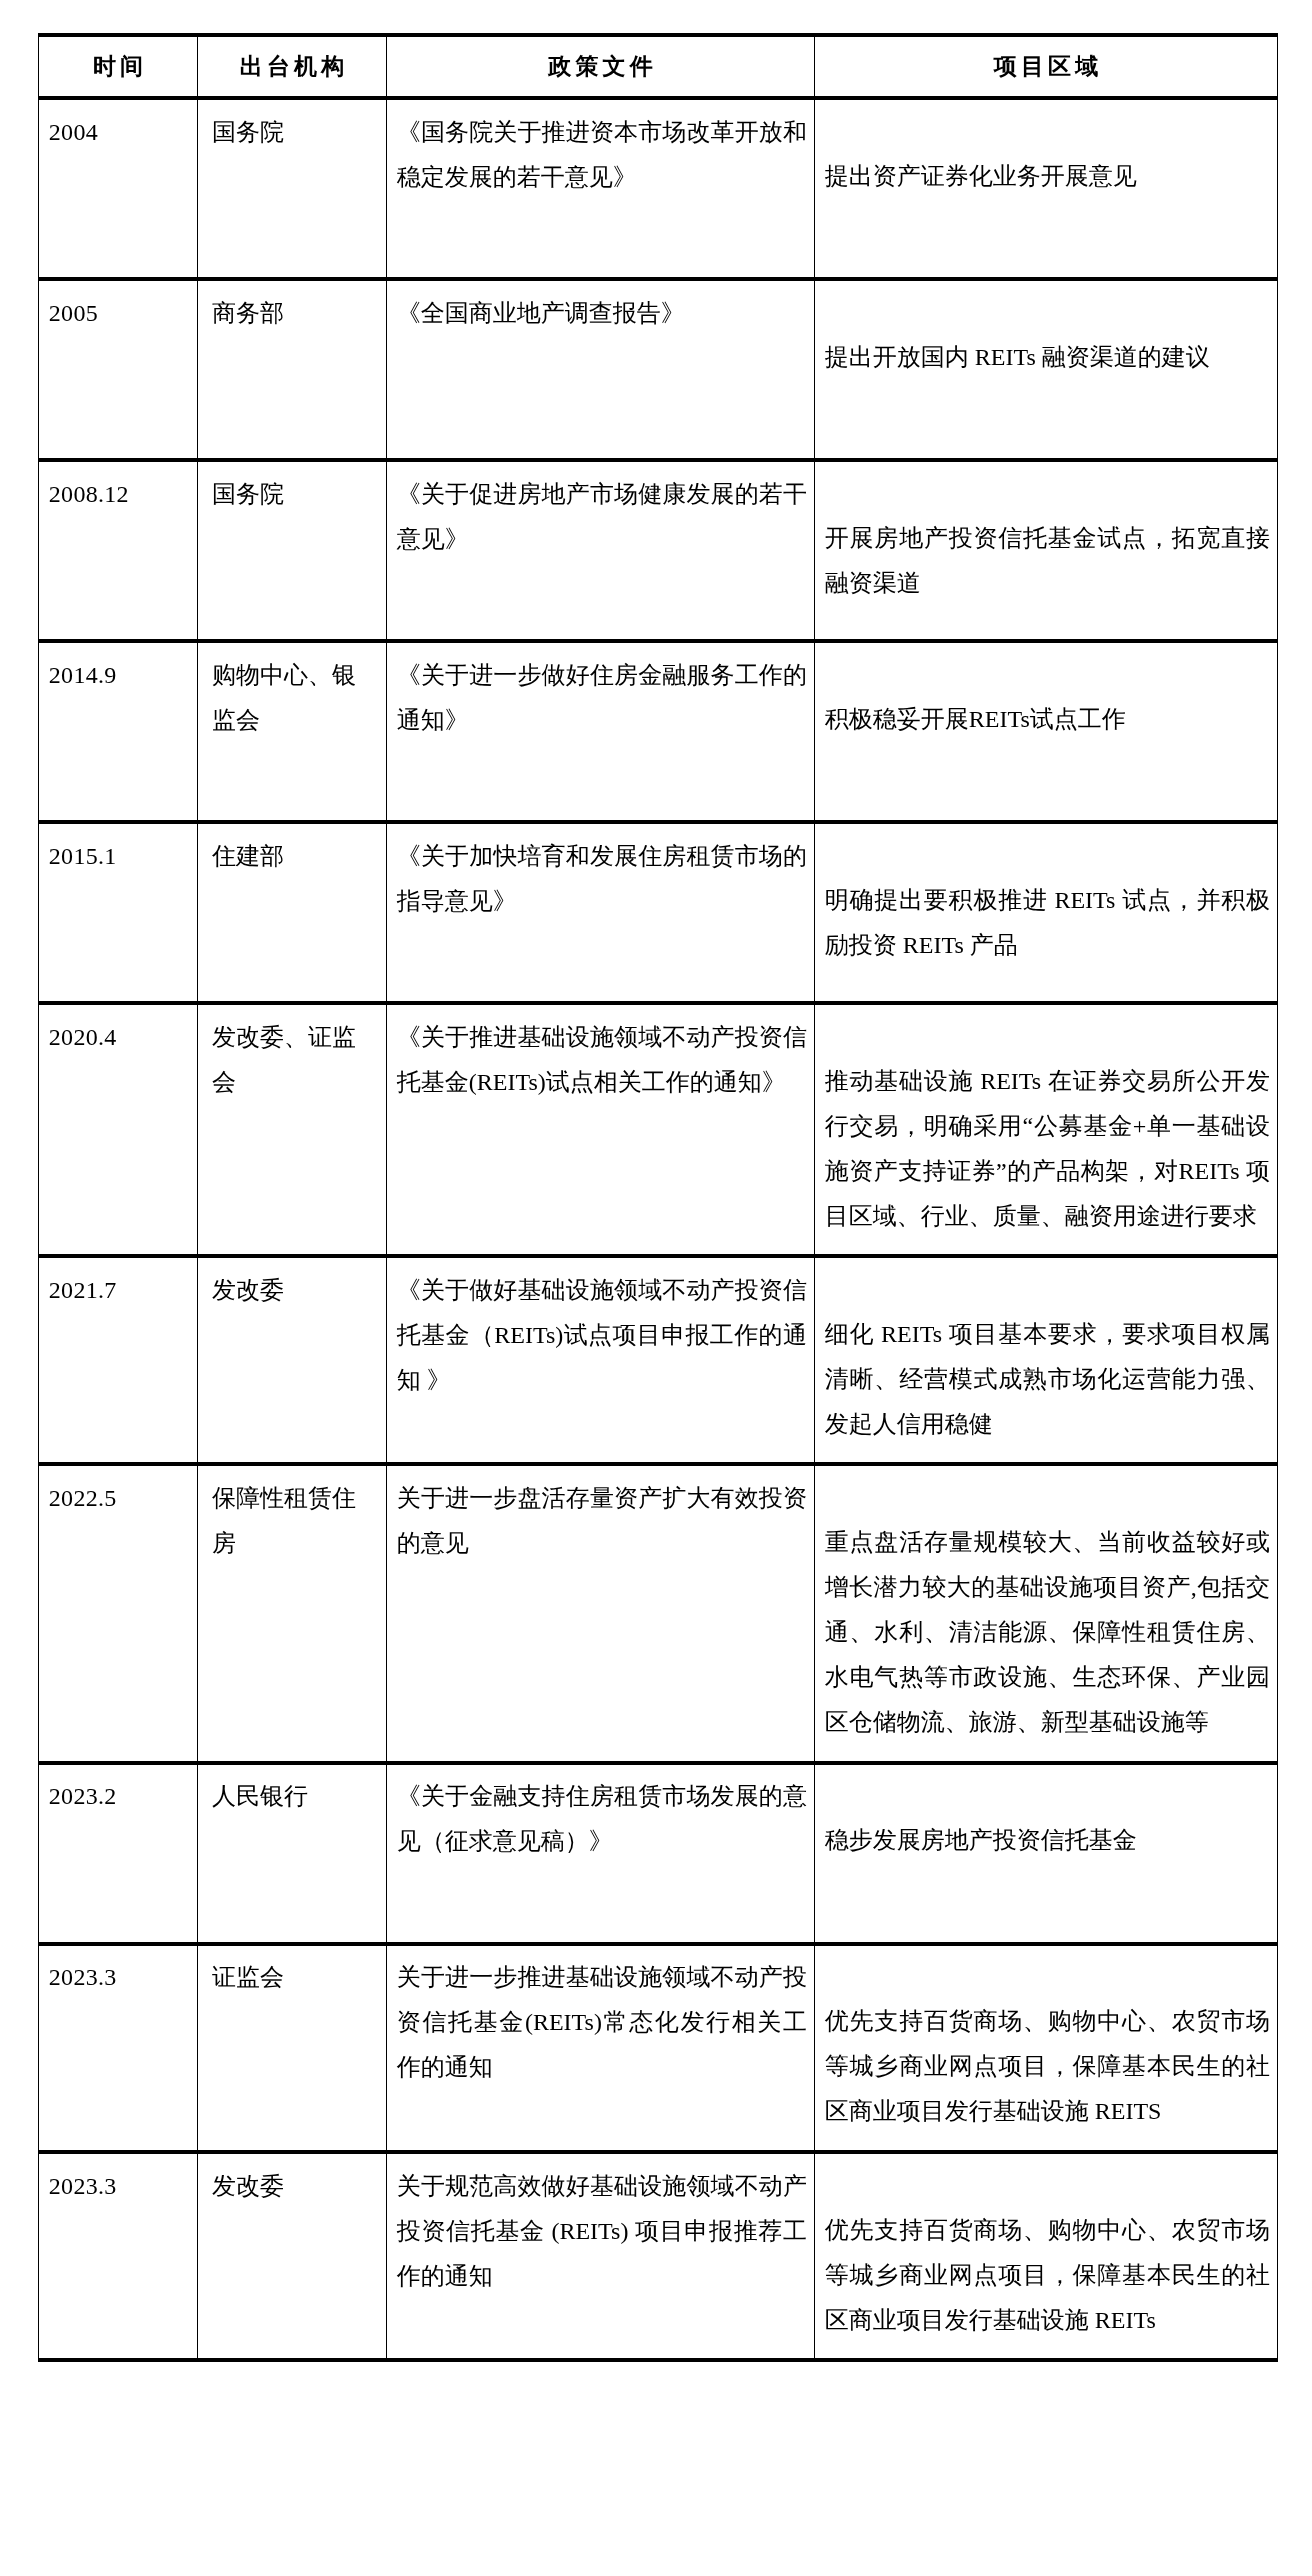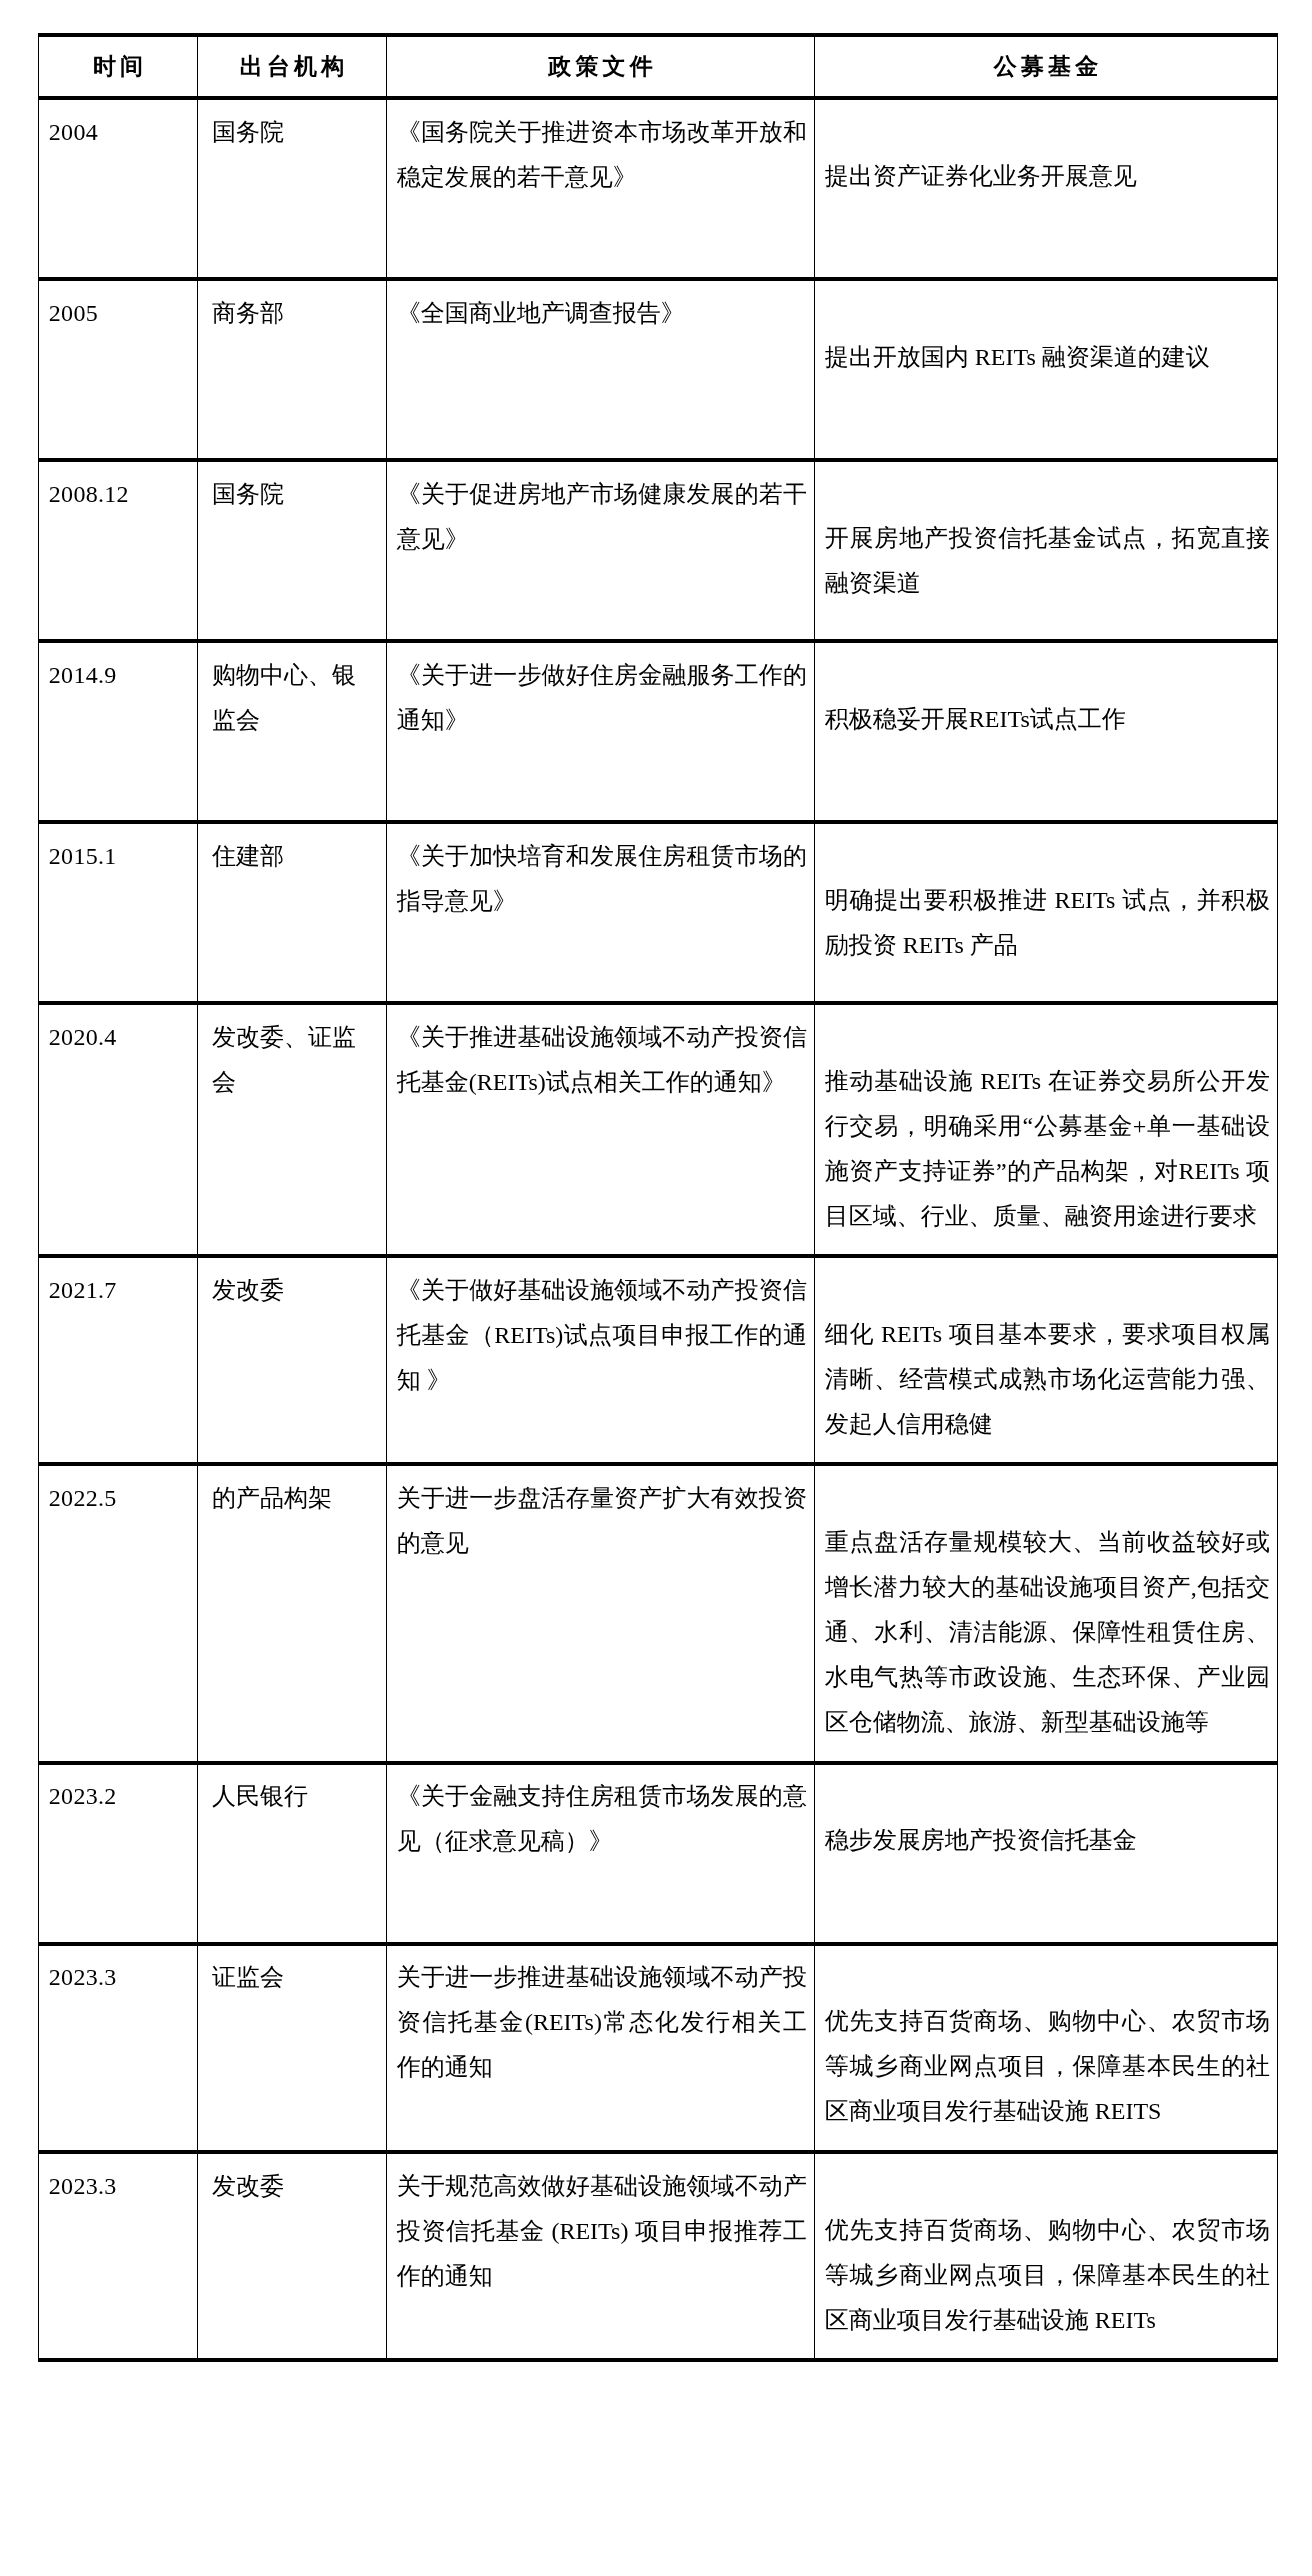--- a/index.html
+++ b/index.html
@@ -122,21 +122,21 @@
         <th>
           <span class="hdr-text">时间</span>
         </th>
         <th>
           <span class="hdr-text">出台机构</span>
         </th>
         <th>
           <span class="hdr-text">政策文件</span>
         </th>
         <th>
-          <span class="hdr-text">公募基金</span>
+          <span class="hdr-text">项目区域</span>
         </th>
       </tr>
     </thead>
     <tbody id="table-body">
         <tr>
           <td>
             <span class="cell time">2004</span>
           </td>
           <td>
             <span class="cell agency">国务院</span>
@@ -230,21 +230,21 @@
           </td>
           <td>
             <span class="cell content">细化 REITs 项目基本要求，要求项目权属清晰、经营模式成熟市场化运营能力强、发起人信用稳健</span>
           </td>
         </tr>
         <tr>
           <td>
             <span class="cell time">2022.5</span>
           </td>
           <td>
-            <span class="cell agency">的产品构架</span>
+            <span class="cell agency">保障性租赁住房</span>
           </td>
           <td>
             <span class="cell doc">关于进一步盘活存量资产扩大有效投资的意见</span>
           </td>
           <td>
             <span class="cell content">重点盘活存量规模较大、当前收益较好或增长潜力较大的基础设施项目资产,包括交通、水利、清洁能源、保障性租赁住房、水电气热等市政设施、生态环保、产业园区仓储物流、旅游、新型基础设施等</span>
           </td>
         </tr>
         <tr>
           <td>

